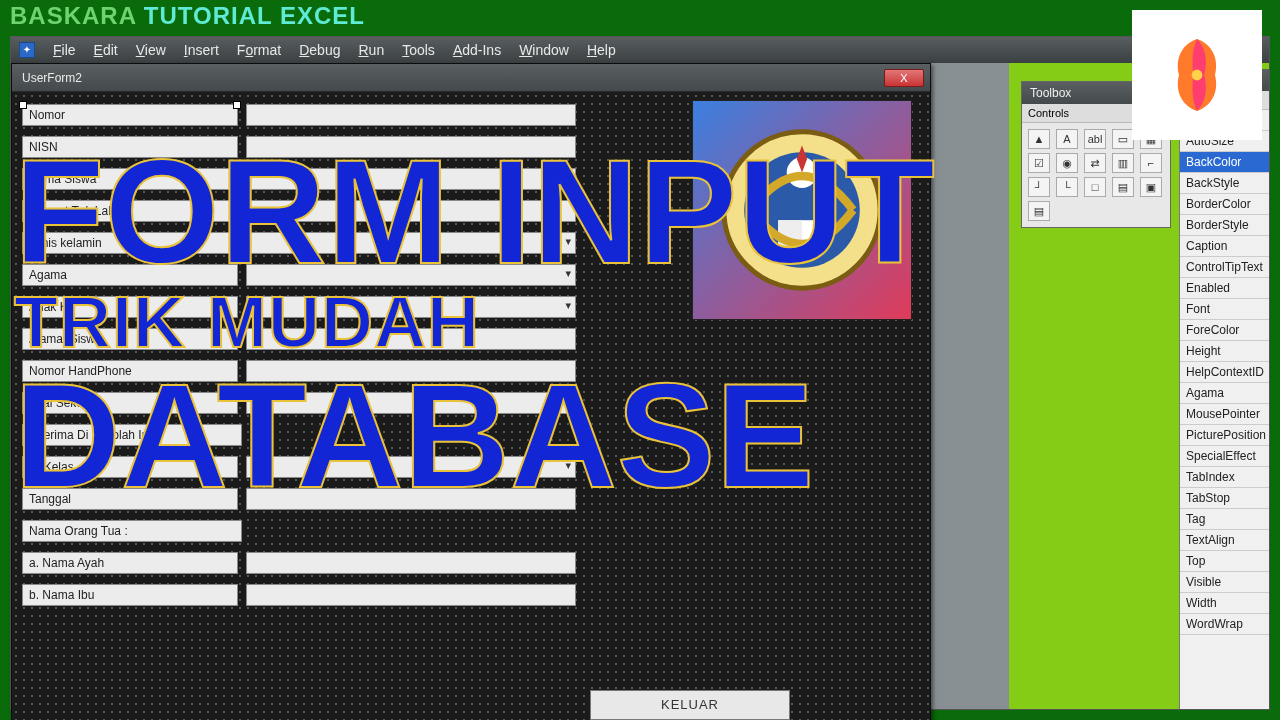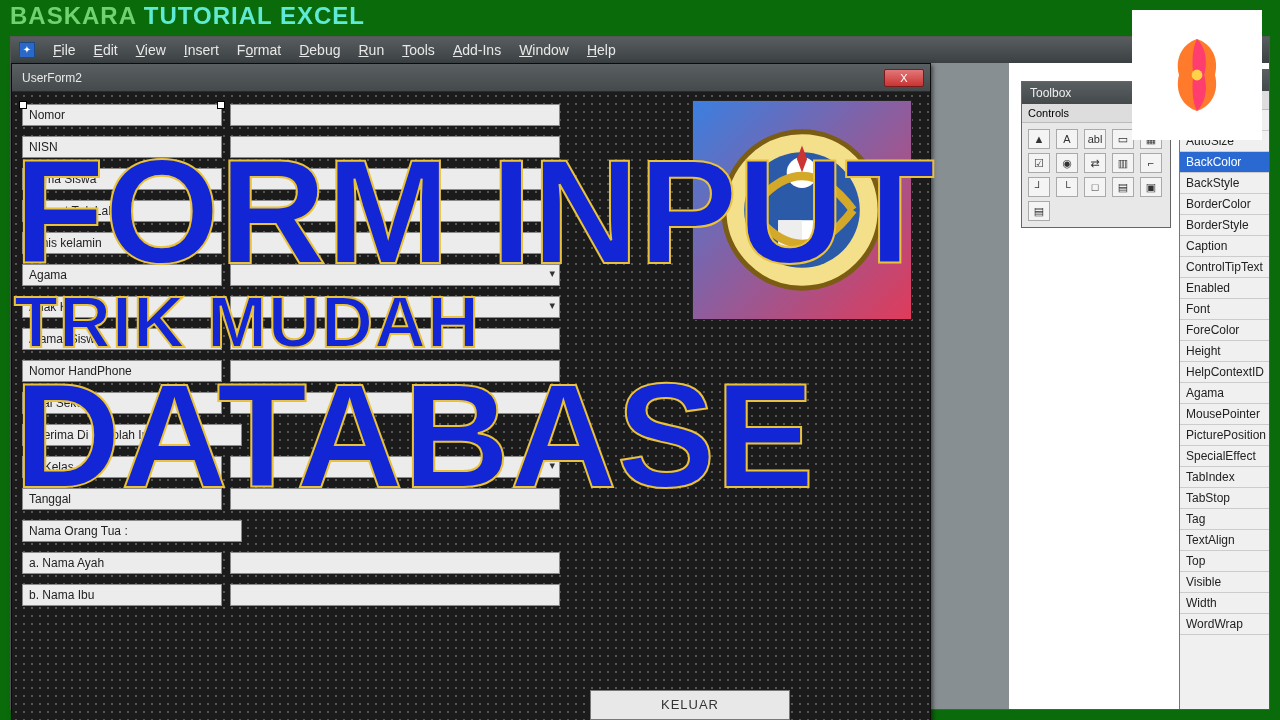--- a/index.html
+++ b/index.html
@@ -14,31 +14,31 @@
   .menubar{background:linear-gradient(#585d5f,#3b4042);height:26px;display:flex;align-items:center;padding:0 8px;gap:18px;}
   .menubar .app-icon{width:16px;height:16px;background:#2a69c7;border:1px solid #1a4a8c;font-size:10px;color:#fff;text-align:center;line-height:14px;}
   .menubar .mi{color:#e8e8e8;font-size:14px;}
   .menubar .mi u{text-decoration:underline;}
   .designer{position:absolute;left:0;top:26px;width:998px;bottom:0;background:#888f93;}
   .form-window{width:920px;background:#191919;border:1px solid #0c0c0c;box-shadow:2px 2px 4px rgba(0,0,0,0.5);}
   .titlebar{height:28px;background:linear-gradient(#5a5f62,#44494c);display:flex;align-items:center;justify-content:space-between;padding:0 6px 0 10px;color:#eaeaea;font-size:12px;border-bottom:1px solid #2a2a2a;}
   .titlebar .close{width:40px;height:18px;background:linear-gradient(#e27777,#c93434);border:1px solid #7a1a1a;border-radius:2px;color:#fff;font-size:11px;text-align:center;line-height:16px;}
   .form-body{position:relative;padding:10px;background-image:radial-gradient(#555 1px,transparent 1px);background-size:8px 8px;background-color:#1b1b1b;height:640px;}
   .row{display:flex;align-items:center;height:26px;margin-bottom:6px;}
-  .lbl{width:200px;background:#ececec;border:1px solid #8a8a8a;padding:3px 6px;font-size:12px;color:#222;height:22px;}
+  .lbl{width:216px;background:#ececec;border:1px solid #8a8a8a;padding:3px 6px;font-size:12px;color:#222;height:22px;}
   .txt{width:330px;height:22px;margin-left:8px;background:#ececec;border:1px solid #8a8a8a;}
   .cmb{width:330px;height:22px;margin-left:8px;background:#ececec;border:1px solid #8a8a8a;position:relative;}
   .cmb::after{content:"▾";position:absolute;right:4px;top:2px;font-size:11px;color:#333;}
   .section-lbl{width:220px;background:#ececec;border:1px solid #8a8a8a;padding:3px 6px;font-size:12px;color:#222;height:22px;}
   .selected-handles{position:relative;}
   .selected-handles::before,.selected-handles::after{content:"";position:absolute;width:6px;height:6px;background:#fff;border:1px solid #000;top:-4px;}
   .selected-handles::before{left:-4px;} .selected-handles::after{right:-4px;}
   .crest{position:absolute;right:18px;top:8px;width:220px;height:220px;background:linear-gradient(135deg,#3b7fe0,#e03b5a);display:flex;align-items:center;justify-content:center;border:1px solid #222;}
   .keluar{position:absolute;right:140px;bottom:12px;width:200px;height:30px;background:#e8e8e8;border:1px solid #777;text-align:center;line-height:28px;font-size:13px;color:#333;letter-spacing:1px;}
-  .right-dock{position:absolute;left:998px;top:26px;right:0;bottom:0;background:#ffffff;}
+  .right-dock{position:absolute;left:998px;top:26px;right:0;bottom:0;background:#84cc16;}
   .toolbox{position:absolute;left:12px;top:18px;width:150px;background:#e8e8e8;border:1px solid #666;}
   .toolbox-title{background:linear-gradient(#5a5f62,#44494c);color:#eee;font-size:12px;padding:4px 8px;}
   .toolbox-tab{font-size:11px;padding:3px 6px;border-bottom:1px solid #bbb;background:#ddd;}
   .toolbox-grid{display:grid;grid-template-columns:repeat(5,1fr);gap:4px;padding:6px;}
   .tool{width:22px;height:20px;background:#f4f4f4;border:1px solid #aaa;font-size:11px;text-align:center;line-height:18px;color:#333;}
   .props{position:absolute;left:170px;top:6px;right:0;bottom:0;background:#f0f0f0;border-left:1px solid #777;}
   .props-title{background:linear-gradient(#5a5f62,#44494c);color:#eee;font-size:12px;padding:4px 8px;}
   .props-tab{font-size:11px;padding:3px 6px;border-bottom:1px solid #bbb;background:#ddd;}
   .props-list{}
   .prop{font-size:12px;padding:3px 6px;border-bottom:1px solid #ccc;color:#222;white-space:nowrap;overflow:hidden;}

